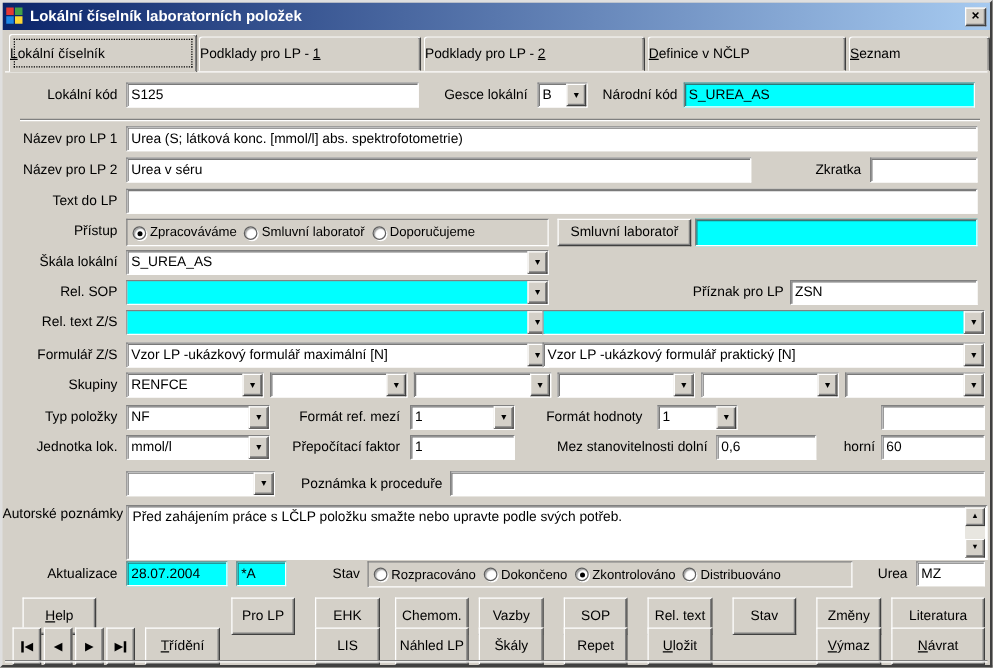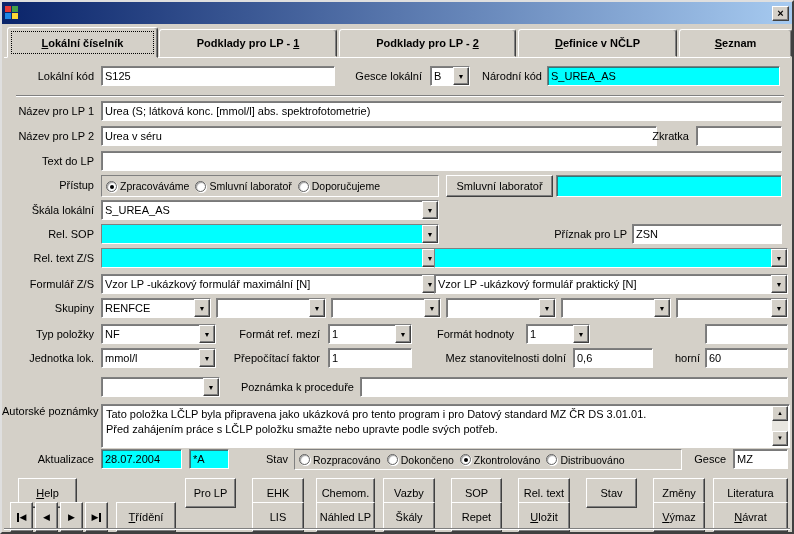--- a/index.html
+++ b/index.html
@@ -13,21 +13,21 @@
   .winlogo{width:14px;height:14px;display:grid;grid-template-columns:6px 6px;grid-template-rows:6px 6px;gap:1px;}
   .winlogo i{display:block;}
   .close-btn{margin-left:auto;width:17px;height:15px;background:#d4d0c8;
     border:1px solid;border-color:#fff #404040 #404040 #fff;box-shadow:inset -1px -1px 0 #808080;
     font-size:11px;font-weight:bold;color:#000;display:flex;align-items:center;justify-content:center;line-height:1;}
   
   .tabline{position:absolute;top:55px;left:2px;right:2px;height:1px;background:#fff;}
   .tab{position:absolute;top:27px;height:28px;background:#d4d0c8;
     border:1px solid;border-color:#fff #404040 #d4d0c8 #fff;border-radius:3px 3px 0 0;
     box-shadow:inset -1px 0 0 #808080;
-    display:flex;align-items:center;justify-content:center;font-size:11px;color:#000;font-weight:bold;}
+    display:flex;align-items:center;justify-content:flex-start;font-size:11px;color:#000;}
   .tab.active{top:25px;height:31px;z-index:5;}
   .focusrect{position:absolute;inset:3px;border:1px dotted #000;pointer-events:none;}
   .tab u,.btn u{text-decoration:underline;}
   
   .row{position:absolute;left:0;right:0;height:21px;}
   .flabel{position:absolute;font-size:11px;color:#000;line-height:20px;text-align:right;white-space:nowrap;}
   .field{position:absolute;height:20px;background:#fff;font-size:11px;line-height:16px;padding:1px 3px;
     border:1px solid;border-color:#808080 #fff #fff #808080;box-shadow:inset 1px 1px 0 rgba(64,64,64,.7);
     white-space:nowrap;overflow:hidden;}
   .cyan{background:#00ffff;}
@@ -62,20 +62,21 @@
 
 <div class="win">
 
   <div class="titlebar">
     <span class="winlogo">
       <i style="background:#e53935"></i>
         <i style="background:#43a047"></i>
         <i style="background:#1e88e5"></i>
         <i style="background:#fdd835"></i>
     </span>
+    <span class="title-text">Lokální číselník laboratorních položek</span>
     <span class="close-btn">×</span>
   </div>
 
   <div class="tabline"></div>
   <div class="tab active" style="left:5px;width:151px">
     <span><u>L</u>okální číselník</span>
     <span class="focusrect"></span>
   </div>
   <div class="tab" style="left:157px;width:178px">
     <span>Podklady pro LP - <u>1</u></span>
@@ -104,21 +105,21 @@
 
   <div class="groove" style="top:93px;left:14px;right:8px"></div>
 
   <div class="row" style="top:99px">
     <span class="flabel" style="left:0;width:92px">Název pro LP 1</span>
     <div class="field" style="left:99px;width:681px">Urea (S; látková konc. [mmol/l] abs. spektrofotometrie)</div>
   </div>
 
   <div class="row" style="top:124px">
     <span class="flabel" style="left:0;width:92px">Název pro LP 2</span>
-    <div class="field" style="left:99px;width:556px">Urea v séru</div>
+    <div class="field" style="left:99px;width:500px">Urea v séru</div>
     <span class="flabel" style="left:612px;width:75px">Zkratka</span>
     <div class="field" style="left:694px;width:86px"></div>
   </div>
 
   <div class="row" style="top:149px">
     <span class="flabel" style="left:0;width:92px">Text do LP</span>
     <div class="field" style="left:99px;width:681px"></div>
   </div>
 
   <div class="row" style="top:173px;height:30px">
@@ -248,21 +249,20 @@
     <div class="combo" style="left:99px;width:119px">
       <span class="combo-val"></span>
       <span class="combo-btn">▼</span>
     </div>
     <span class="flabel" style="left:226px;width:126px">Poznámka k proceduře</span>
     <div class="field" style="left:358px;width:428px"></div>
   </div>
 
   <span class="flabel" style="top:402px;left:0;width:92px;line-height:14px">Autorské poznámky</span>
   <div class="ta" style="top:402px;left:99px;width:689px;height:44px">
-    <div>Tato položka LČLP byla připravena jako ukázková pro tento program i pro Datový standard MZ ČR DS 3.01.01.</div>
     <div>Před zahájením práce s LČLP položku smažte nebo upravte podle svých potřeb.</div>
     <div class="vscroll">
       <div class="sbtn">▲</div>
       <div class="strack"></div>
       <div class="sbtn">▼</div>
     </div>
   </div>
 
   <div class="row" style="top:447px;height:22px">
     <span class="flabel" style="left:0;width:92px">Aktualizace</span>
@@ -280,21 +280,21 @@
       </span>
       <span class="radio checked">
         <span class="rb"></span>
         <span>Zkontrolováno</span>
       </span>
       <span class="radio">
         <span class="rb"></span>
         <span>Distribuováno</span>
       </span>
     </div>
-    <span class="flabel" style="left:688px;width:36px">Gesce</span>
+    <span class="flabel" style="left:688px;width:36px">Urea</span>
     <div class="field" style="left:731px;width:55px">MZ</div>
   </div>
 
   <div class="btn" style="top:476px;left:16px;width:59px">
       <span><u>H</u>elp</span>
     </div>
   <div class="btn" style="top:476px;left:183px;width:51px">Pro LP</div>
   <div class="btn" style="top:476px;left:250px;width:52px">EHK</div>
   <div class="btn" style="top:476px;left:314px;width:59px">Chemom.</div>
   <div class="btn" style="top:476px;left:381px;width:52px">Vazby</div>

